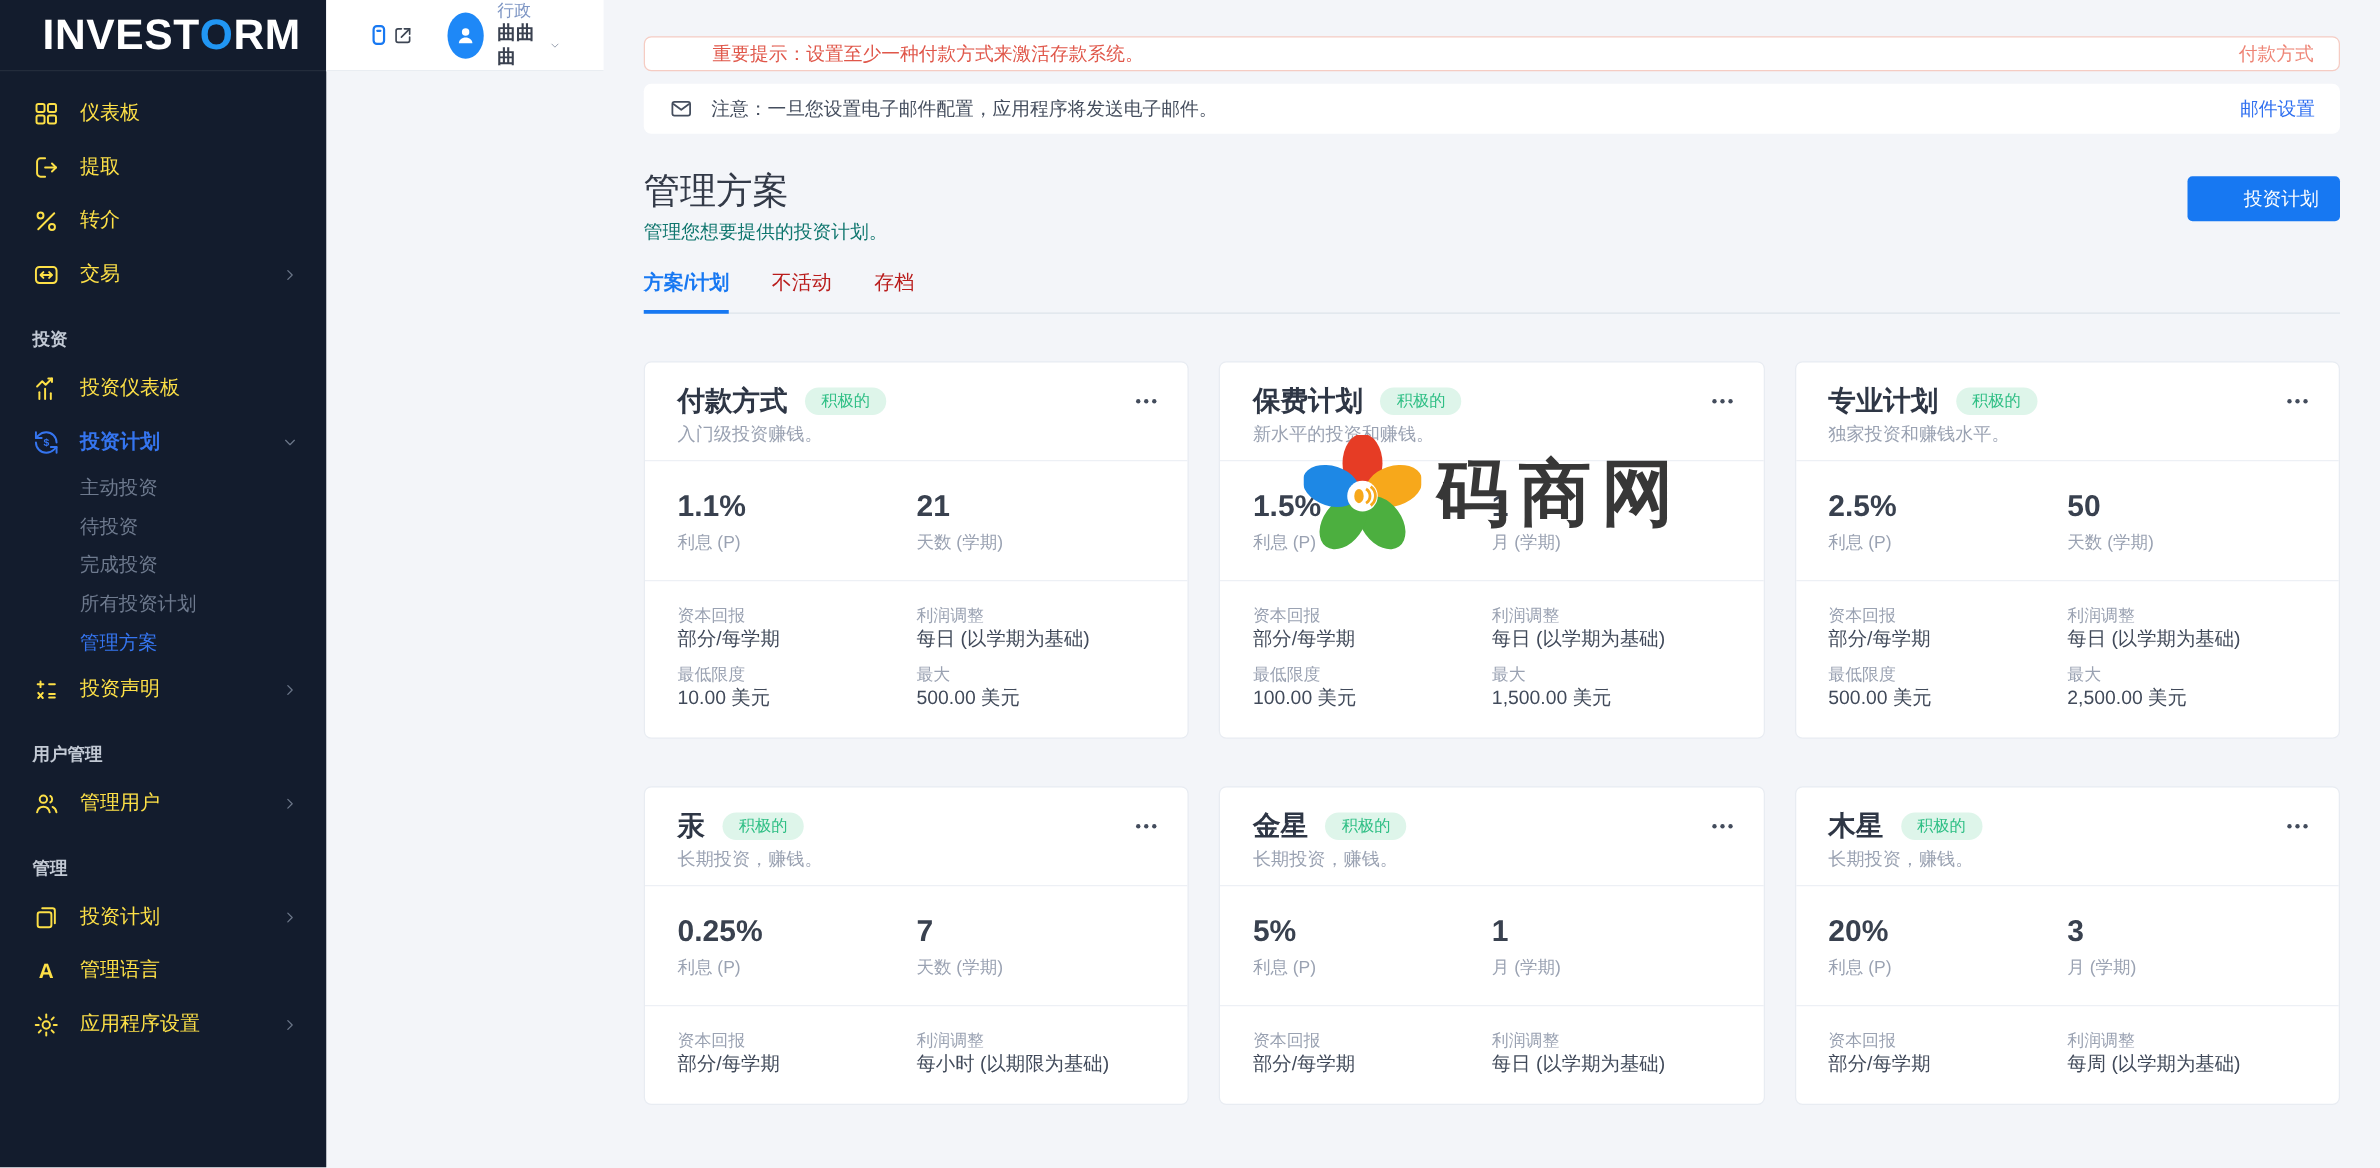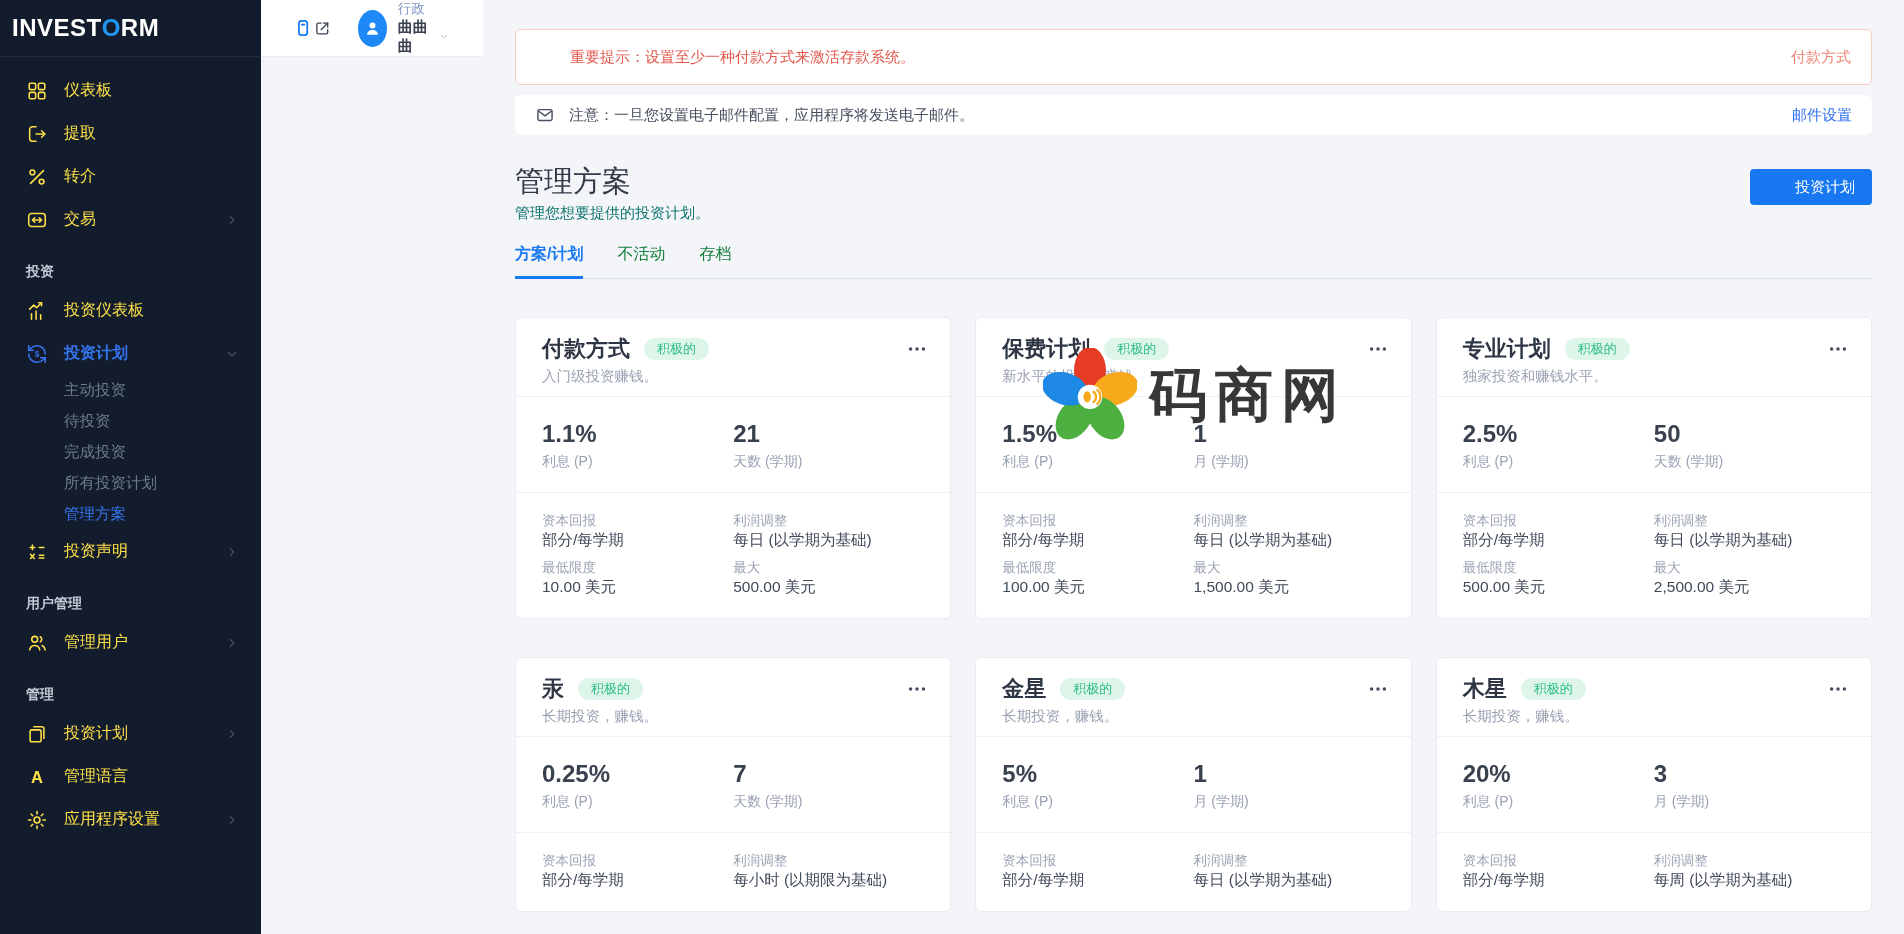--- a/index.html
+++ b/index.html
@@ -2,23 +2,23 @@
 <html><head>
 <meta charset="utf-8">
 <style>
   * { margin:0; padding:0; box-sizing:border-box; }
   html,body { width:1904px; height:934px; overflow:hidden; background:#f3f5f9;
     font-family:"Liberation Sans","DejaVu Sans",sans-serif; }
   .app { display:flex; width:1904px; height:934px; }
 
   
   .sidebar { width:261px; flex:0 0 261px; background:#131c2d; height:100%; overflow:hidden; }
-  .logo { height:57px; display:flex; align-items:center; padding:0 12px;
+  .logo { height:57px; display:flex; align-items:center; padding:0 34px;
     border-bottom:1px solid rgba(255,255,255,.07);
-    font-size:24px; font-weight:800; color:#fff; letter-spacing:.5px; cursor:pointer; }
+    font-size:34px; font-weight:800; color:#fff; letter-spacing:.5px; cursor:pointer;justify-content:space-between; }
   .logo .logo-o { color:#2196f3; }
   .nav { padding:12px 0 20px; }
   .section-header { font-size:14px; font-weight:700; color:#c2c9d4; padding:22px 26px 8px; }
   .nav-item { display:flex; align-items:center; height:43px; padding:0 22px 0 26px;
     color:#fde047; font-size:16px; cursor:pointer; }
   .nav-item.active { color:#3575f0; font-weight:700; }
   .nav-icon { width:22px; height:22px; margin-right:16px; display:inline-flex; flex:0 0 22px; }
   .nav-label { flex:1; white-space:nowrap; }
   .nav-chev { width:14px; height:14px; display:inline-flex; color:#6b7688; }
   .sub-item { height:31px; display:flex; align-items:center; padding-left:64px;
@@ -40,39 +40,39 @@
   .user-role { font-size:13.5px; color:#7e96c4; line-height:16px; }
   .user-name-row { display:flex; align-items:center; gap:7px; }
   .user-name { font-size:15px; font-weight:700; color:#3a4150; line-height:19px; }
   .chev-sm { width:13px; height:13px; display:inline-flex; color:#8b95a5; }
 
   .content { flex:1; background:#f3f5f9; padding:29px 32px 0; position:relative; overflow:hidden; }
 
   
   .alert { display:flex; align-items:center; background:#fff; border-radius:6px;
     padding:0 20px; font-size:15px; }
-  .alert-danger { border:1px solid #f5ccc3; color:#e0574a; height:56px; margin-bottom:10px; }
+  .alert-danger { border:1px solid #f5ccc3; color:#e0574a; height:28px; margin-bottom:10px; }
   .alert-info  { color:#454e5e; height:40px; }
   .alert-icon { width:20px; height:20px; display:inline-flex; margin-right:14px; flex:0 0 20px; }
   .alert-action { margin-left:auto; cursor:pointer; text-decoration:none; }
   .alert-danger .alert-action { color:#ee8576; }
   .alert-info  .alert-action { color:#2f6ff0; }
 
   
   .page-head { margin-top:30px; display:flex; align-items:flex-start; }
   .page-title { font-size:29px; font-weight:500; color:#333a48; line-height:32px; }
   .page-sub { margin-top:7px; font-size:15px; color:#0f766e; }
   .btn-primary { margin-left:auto; margin-top:4px; background:#1778f2; color:#fff; border:0;
     border-radius:4px; padding:0 17px; height:36px; font-size:15px; display:inline-flex;
     align-items:center; gap:9px; cursor:pointer; font-family:inherit; }
   .btn-icon { width:19px; height:19px; display:inline-flex; }
 
   
   .tabs { margin-top:21px; display:flex; gap:34px; border-bottom:1px solid #dde3ea; }
-  .tab { padding-bottom:11px; font-size:16px; color:#15803d; cursor:pointer;
+  .tab { padding-bottom:11px; font-size:16px; color:#b91c1c; cursor:pointer;
     border-bottom:3px solid transparent; margin-bottom:-1px; }
   .tab.active { color:#1778f2; font-weight:700; border-bottom-color:#1778f2; }
 
   
   .grid { margin-top:38px; display:grid; grid-template-columns:repeat(3,1fr); gap:38px 24px; }
   .card { background:#fff; border:1px solid #e8ecf2; border-radius:6px; }
   .card-head { padding:17px 26px 11px; position:relative; }
   .card-title-row { display:flex; align-items:center; }
   .card-title { font-size:22px; font-weight:700; color:#2e3645; line-height:27px; }
   .badge { margin-left:14px; background:#def5ea; color:#2fbf85; font-size:13px;

